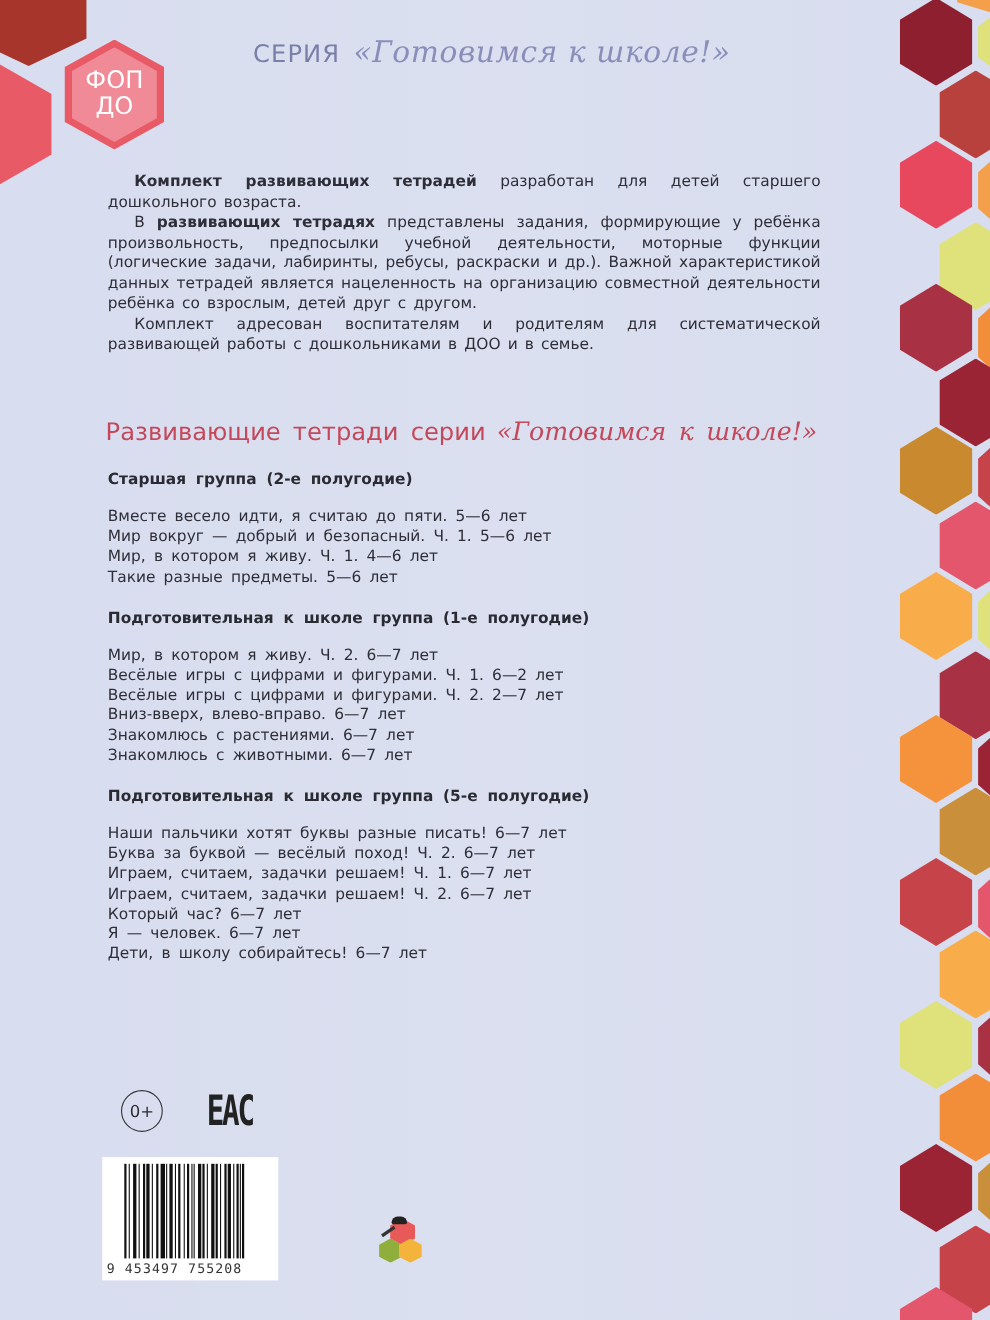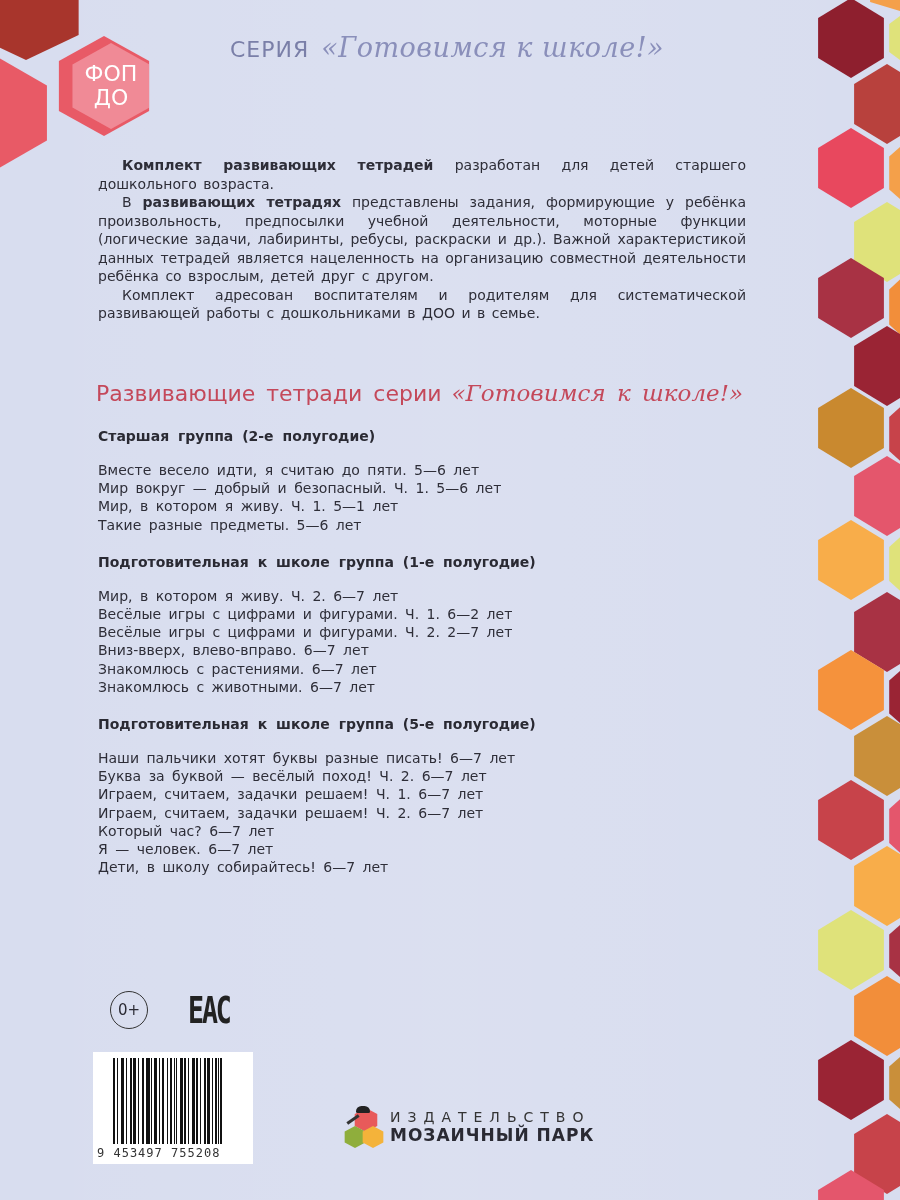--- a/index.html
+++ b/index.html
@@ -18,21 +18,21 @@
     }
     .hexv {
       position: absolute;
       clip-path: polygon(50% 0%, 97% 25%, 97% 75%, 50% 100%, 3% 75%, 3% 25%);
     }
     
     .fop-badge {
       position: absolute; left: 56px; top: 36px; width: 96px; height: 100px;
       clip-path: polygon(50% 0%, 97% 25%, 97% 75%, 50% 100%, 3% 75%, 3% 25%);
       background: #e85a66;
-      display: flex; align-items: center; justify-content: flex-end;
+      display: flex; align-items: center; justify-content: center;
     }
     .fop-inner {
       width: 82px; height: 86px;
       clip-path: polygon(50% 0%, 97% 25%, 97% 75%, 50% 100%, 3% 75%, 3% 25%);
       background: #f08a96;
       display: flex; flex-direction: column; align-items: center; justify-content: center;
       color: #fff; font-family: "DejaVu Sans", sans-serif; font-size: 22px; line-height: 24px; letter-spacing: 0px;
     }
     .series-header {
       position: absolute; left: 230px; top: 32px;
@@ -112,21 +112,21 @@
     <span>Развивающие тетради серии</span>
     <span class="script">«Готовимся к школе!»</span>
   </div>
 
   <div class="groups">
     <div class="group g1">
       <div class="group-title">Старшая группа (2-е полугодие)</div>
       <ul>
         <li>Вместе весело идти, я считаю до пяти. 5—6 лет</li>
         <li>Мир вокруг — добрый и безопасный. Ч. 1. 5—6 лет</li>
-        <li>Мир, в котором я живу. Ч. 1. 5—1 лет</li>
+        <li>Мир, в котором я живу. Ч. 1. 4—6 лет</li>
         <li>Такие разные предметы. 5—6 лет</li>
       </ul>
     </div>
     <div class="group">
       <div class="group-title">Подготовительная к школе группа (1-е полугодие)</div>
       <ul>
         <li>Мир, в котором я живу. Ч. 2. 6—7 лет</li>
         <li>Весёлые игры с цифрами и фигурами. Ч. 1. 6—2 лет</li>
         <li>Весёлые игры с цифрами и фигурами. Ч. 2. 2—7 лет</li>
         <li>Вниз-вверх, влево-вправо. 6—7 лет</li>
@@ -216,24 +216,20 @@
     <div class="barcode-digits">9 453497 755208</div>
   </div>
 
   <div class="publisher">
     <div class="pub-logo">
       <div class="hexv" style="left:12px; top:4px; width:24px; height:24px; background:#e85a5a;"></div>
       <div class="hexv" style="left:2px; top:22px; width:22px; height:22px; background:#8fae3c;"></div>
       <div class="hexv" style="left:20px; top:22px; width:22px; height:22px; background:#f4b33a;"></div>
       <div style="position:absolute; left:14px; top:2px; width:14px; height:7px; background:#222; border-radius:7px 7px 2px 2px;"></div>
       <div style="position:absolute; left:4px; top:14px; width:14px; height:3px; background:#333; transform:rotate(-35deg);"></div>
-    </div>
-    <div class="pub-text">
-      <span class="pub-top">ИЗДАТЕЛЬСТВО</span>
-      <span class="pub-bottom">МОЗАИЧНЫЙ ПАРК</span>
     </div>
   </div>
 
   <div>
 
     <div class="hexv" style="left:868px; top:-28px; width:70px; height:40px; background:#f4a04a;"></div>
     <div class="hexv" style="left:888px; top:10px; width:40px; height:56px; background:#dfe27a;"></div>
     <div class="hexv" style="left:852px; top:64px; width:70px; height:80px; background:#b8413d;"></div>
     <div class="hexv" style="left:888px; top:140px; width:40px; height:66px; background:#f4a04a;"></div>
     <div class="hexv" style="left:852px; top:202px; width:70px; height:80px; background:#dfe27a;"></div>

